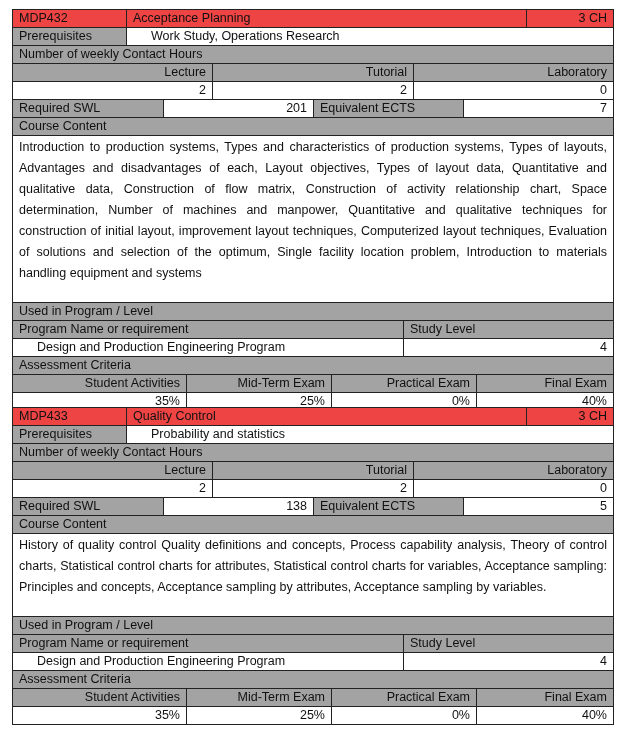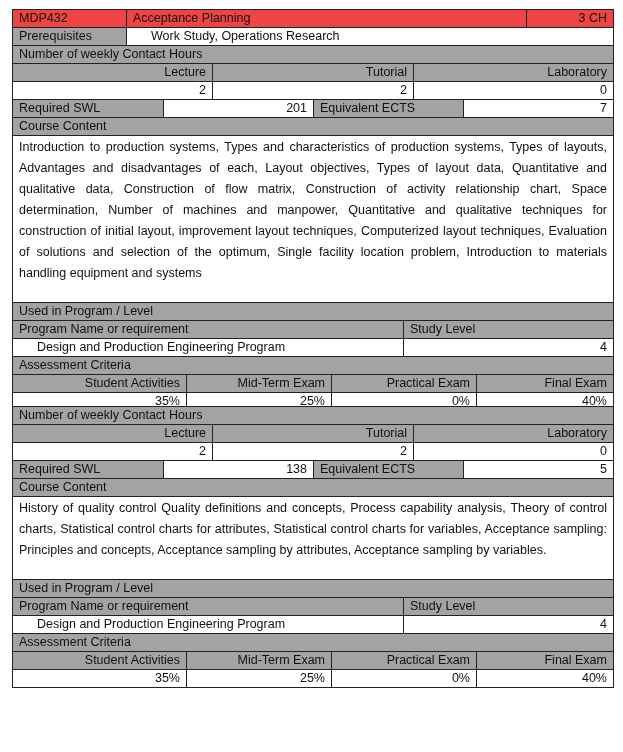--- a/index.html
+++ b/index.html
@@ -121,20 +121,38 @@
       <td class="white c">35%</td>
       <td class="white c">25%</td>
       <td class="white c">0%</td>
       <td class="white c">40%</td>
     </tr>
   </tbody>
     </table>
 </div>
 
 <div class="course" id="c2">
+  <table>
+    <colgroup>
+        <col style="width:114px">
+        <col style="width:400px">
+        <col style="width:87px">
+      </colgroup>
+    <tbody>
+        <tr>
+      <td class="blue">MDP433</td>
+      <td class="blue">Quality Control</td>
+      <td class="blue c">3 CH</td>
+    </tr>
+    <tr>
+      <td class="green">Prerequisites</td>
+      <td class="white" colspan="2">Probability and statistics</td>
+    </tr>
+  </tbody>
+    </table>
   <table style="margin-top:-1px">
     <colgroup>
         <col style="width:200px">
         <col style="width:201px">
         <col style="width:200px">
       </colgroup>
     <tbody>
         <tr>
           <td class="green" colspan="3">Number of weekly Contact Hours</td>
         </tr>

